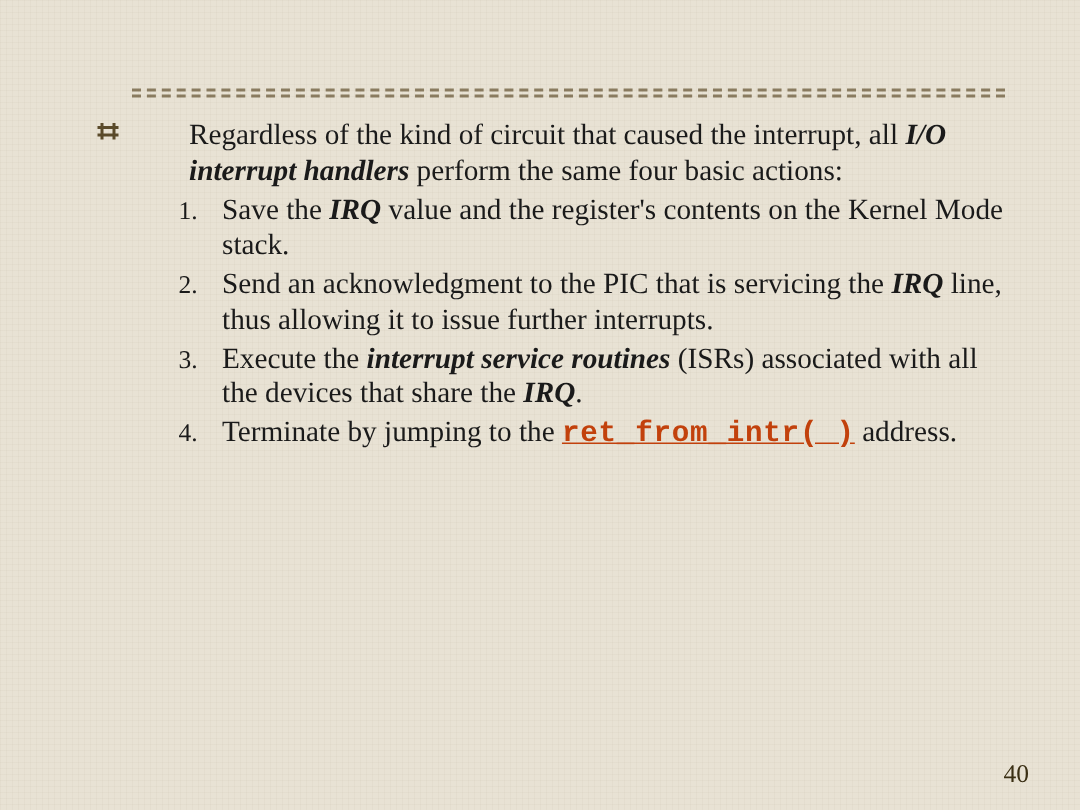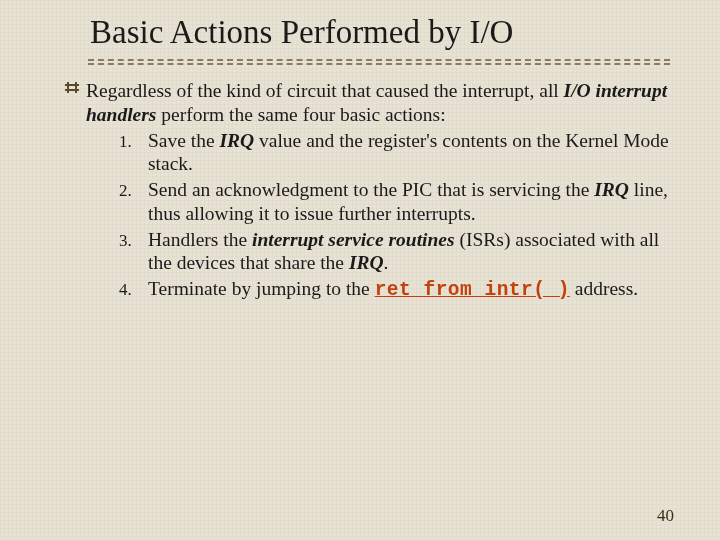--- a/index.html
+++ b/index.html
@@ -51,20 +51,21 @@
   width: 28px;
   flex: 0 0 28px;
   margin-left: -32px;
   margin-top: 2px;
   display: flex;
   justify-content: center;
 }
 .bullet svg { display: block; }
 .lead-text {
   flex: 1;
+  margin-left: 40px;
 }
 ol.steps {
   list-style: decimal;
   margin: 2px 0 0 0;
   padding-left: 46px;
 }
 ol.steps li {
   padding-left: 12px;
   margin: 0 0 2px 0;
 }
@@ -74,31 +75,31 @@
 em.it { font-style: italic; font-weight: bold; }
 .ret {
   font-family: "Courier New", Courier, monospace;
   font-weight: bold;
   color: #c2410c;
   text-decoration: underline;
   letter-spacing: 0.5px;
 }
 .pagenum {
   position: absolute;
-  right: 46px;
+  right: 34px;
   bottom: 14px;
   font-size: 17px;
   color: #3a2f14;
 }
 </style>
 </head>
 <body>
 
 <h1 class="title">
-  <span>Basic Actions Performed by I/O</span><br>
+  <br>
 </h1>
 
 <div class="divider">
   <div class="dash-row"></div>
   <div class="dash-row r2"></div>
 </div>
 
 <div class="content">
   <div class="lead-row">
     <span class="bullet">
@@ -115,21 +116,21 @@
   </div>
 
   <ol class="steps">
     <li>
       <span>Save the </span><em class="it">IRQ</em><span> value and the register's contents on the Kernel Mode stack.</span>
     </li>
     <li>
       <span>Send an acknowledgment to the PIC that is servicing the </span><em class="it">IRQ</em><span> line, thus allowing it to issue further interrupts.</span>
     </li>
     <li>
-      <span>Handlers the </span><em class="it">interrupt service routines</em><span> (ISRs) associated with all the devices that share the </span><em class="it">IRQ</em><span>.</span>
+      <span>Execute the </span><em class="it">interrupt service routines</em><span> (ISRs) associated with all the devices that share the </span><em class="it">IRQ</em><span>.</span>
     </li>
     <li>
       <span>Terminate by jumping to the </span><span class="ret">ret_from_intr( )</span><span> address.</span>
     </li>
   </ol>
 </div>
 
 <div class="pagenum">40</div>
 
 </body></html>

